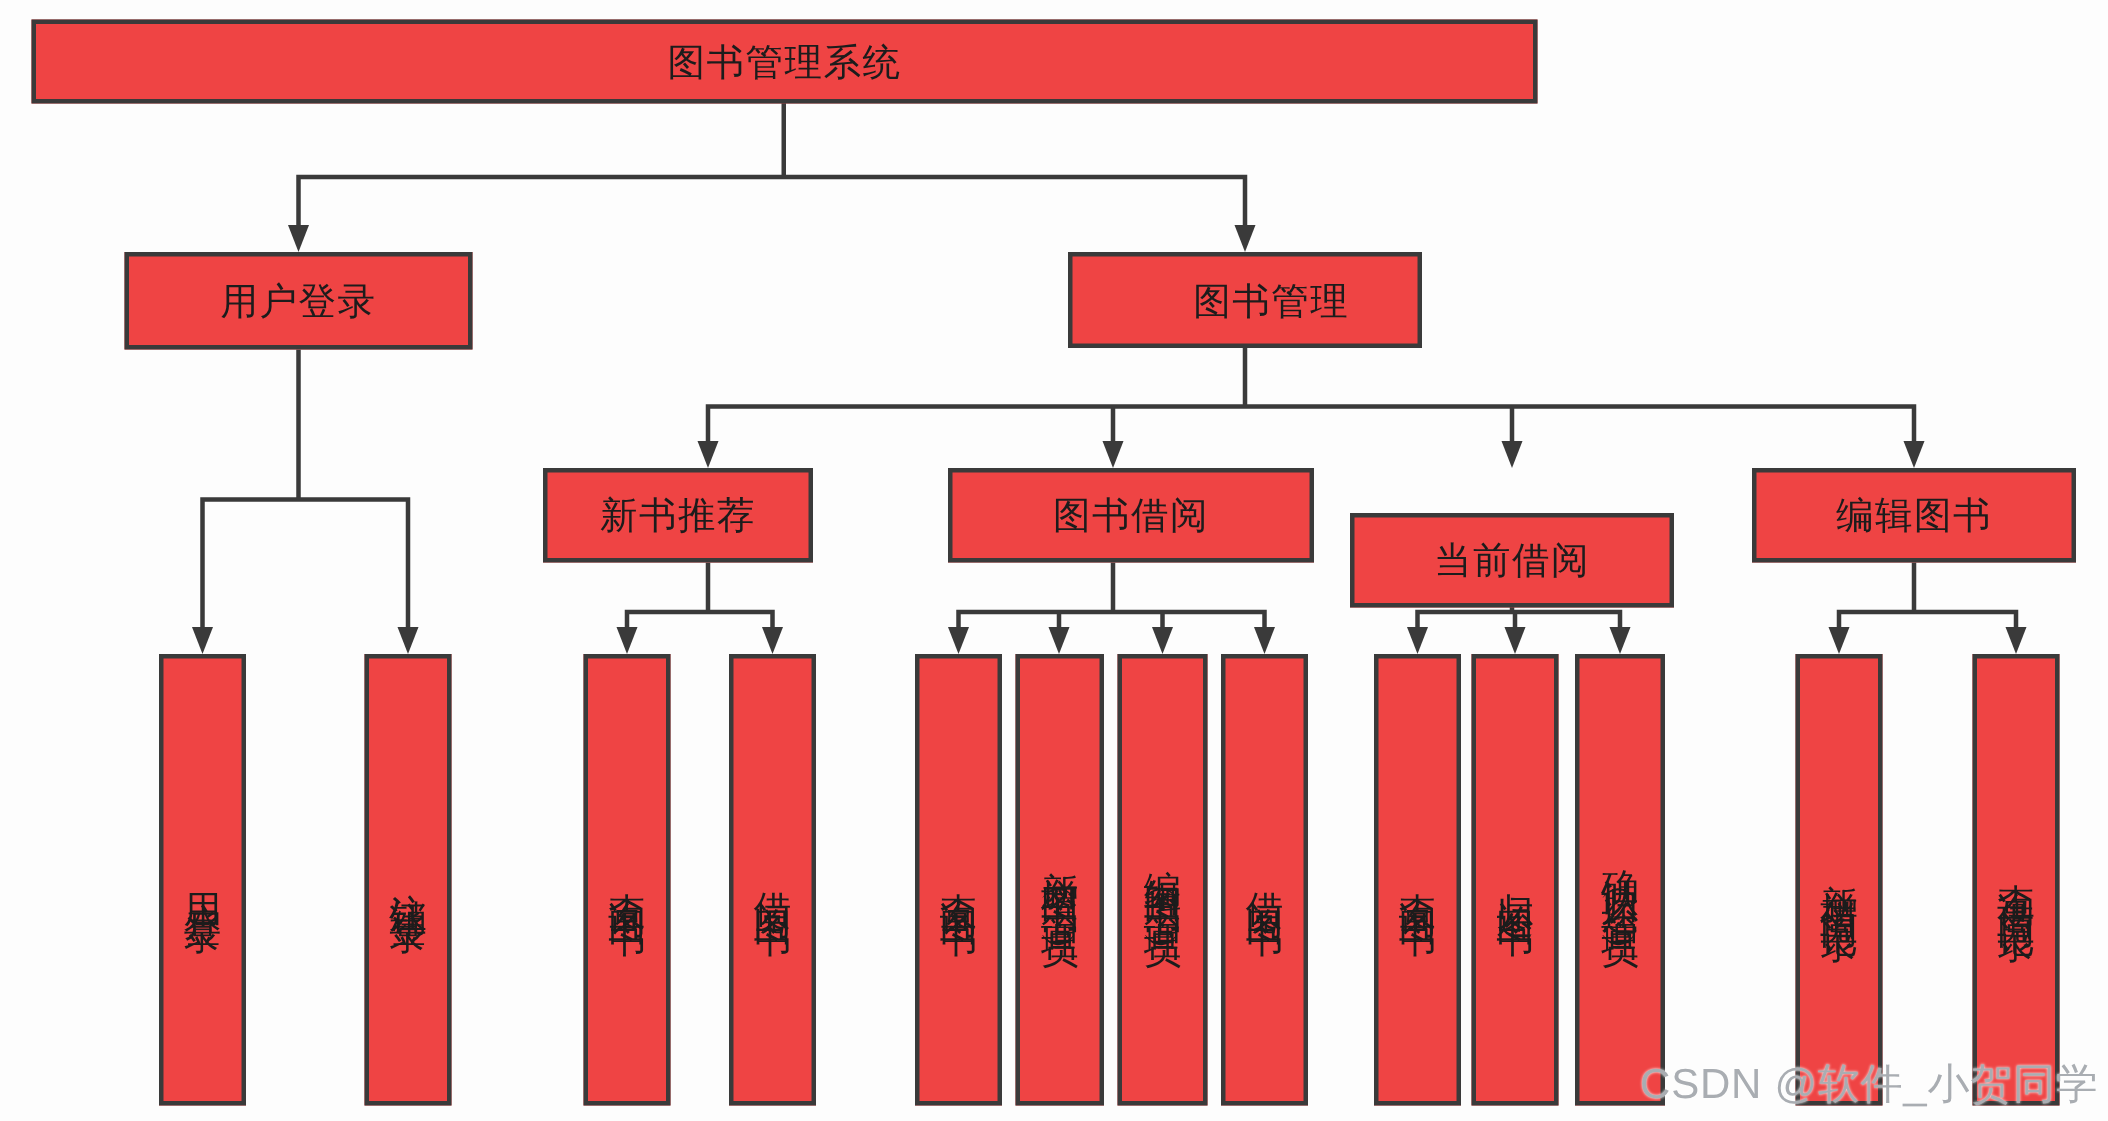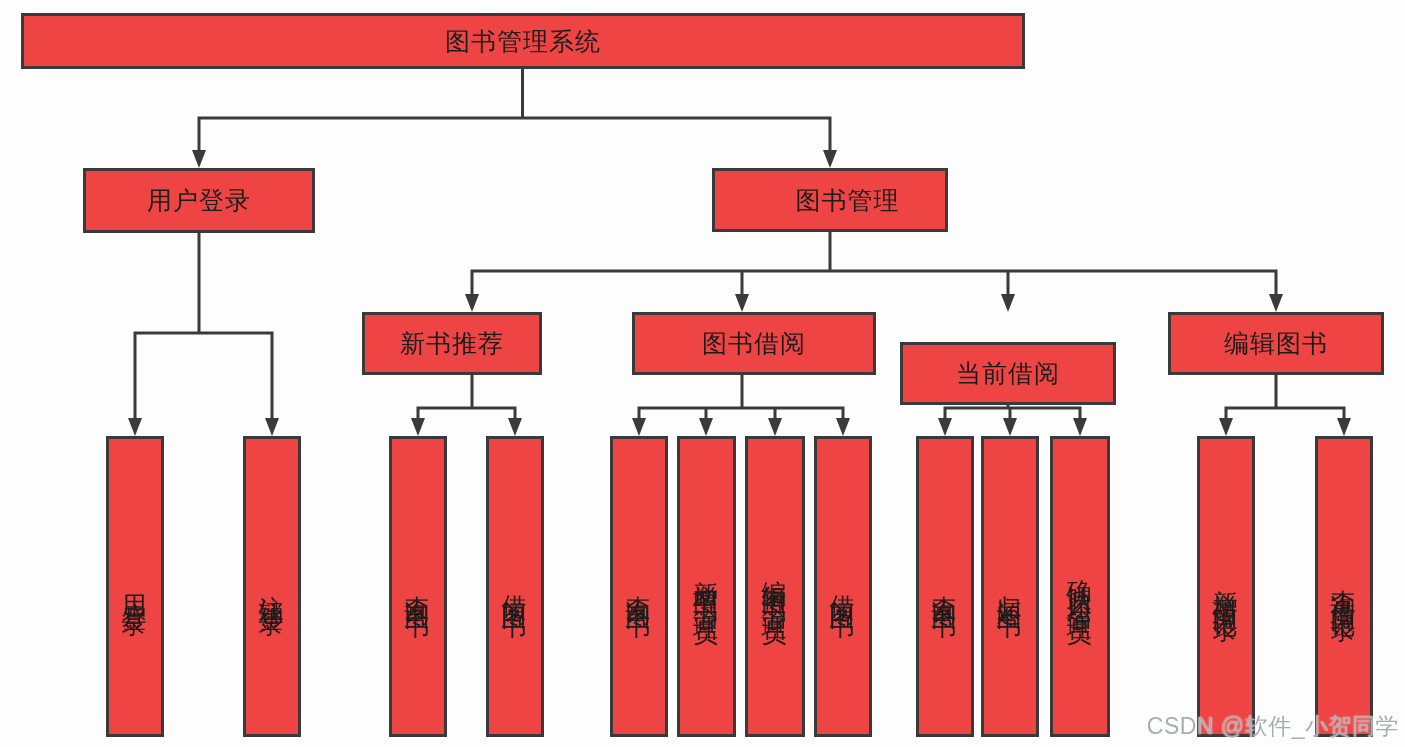--- a/index.html
+++ b/index.html
@@ -28,21 +28,21 @@
   .node.v {
     writing-mode: vertical-rl;
     text-orientation: mixed;
     letter-spacing: 6px;
     white-space: normal;
   }
   .watermark {
     position: absolute;
     right: 6px;
     bottom: 5px;
-    font-size: 23px;
+    font-size: 28px;
     color: #a9adb2;
     letter-spacing: 0.5px;
     text-shadow: 0 0 2px #ffffff;
     pointer-events: none;
   }
 </style>
 </head>
 <body>
 
 <div id="stage">

